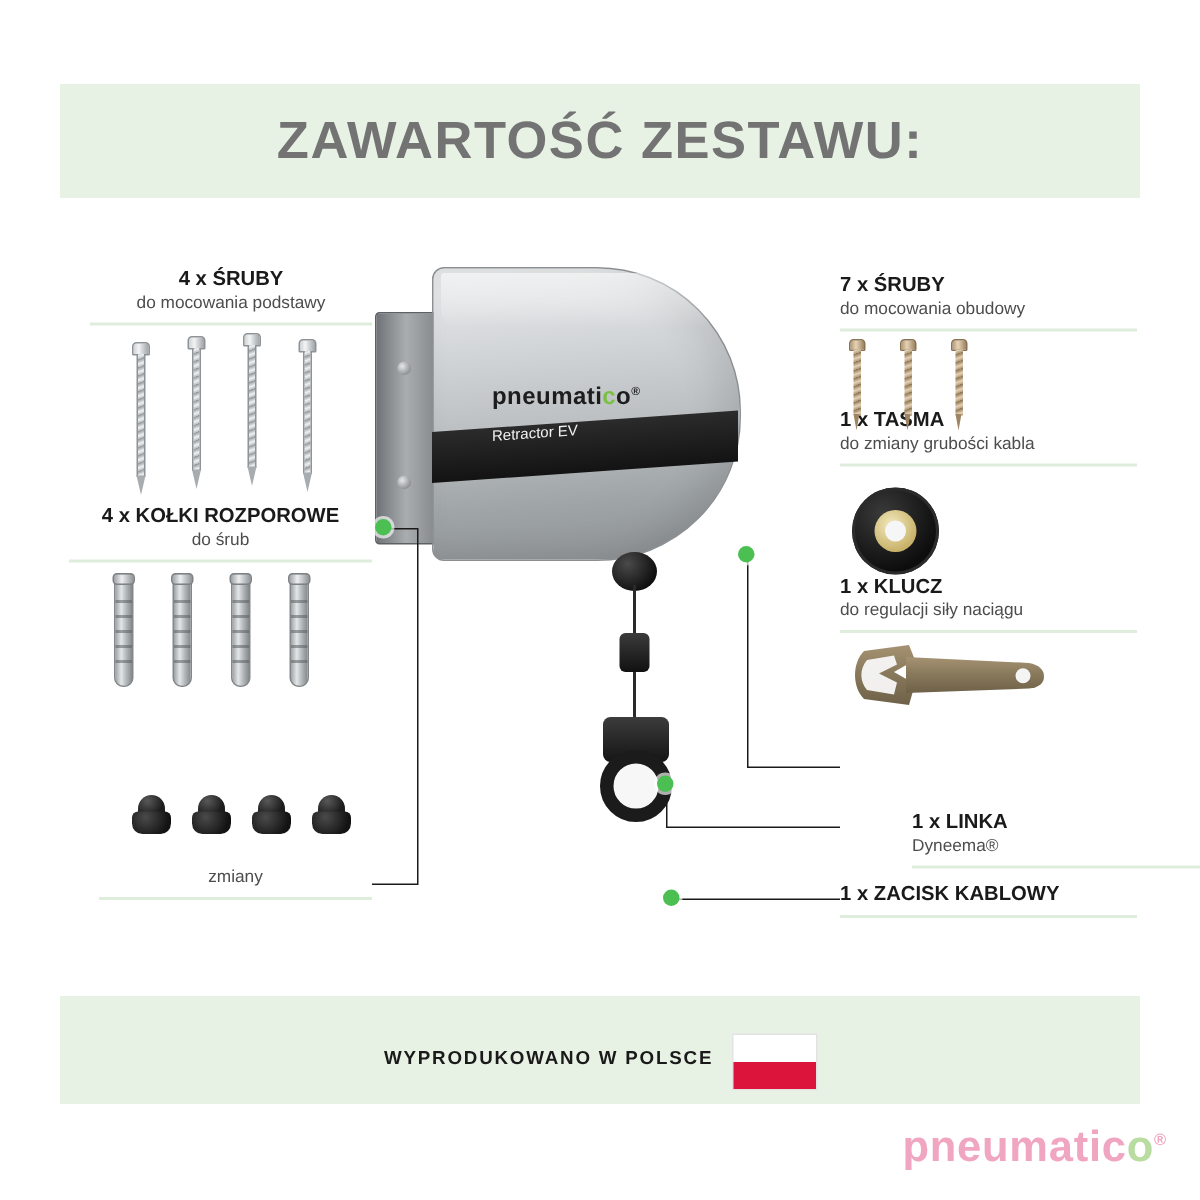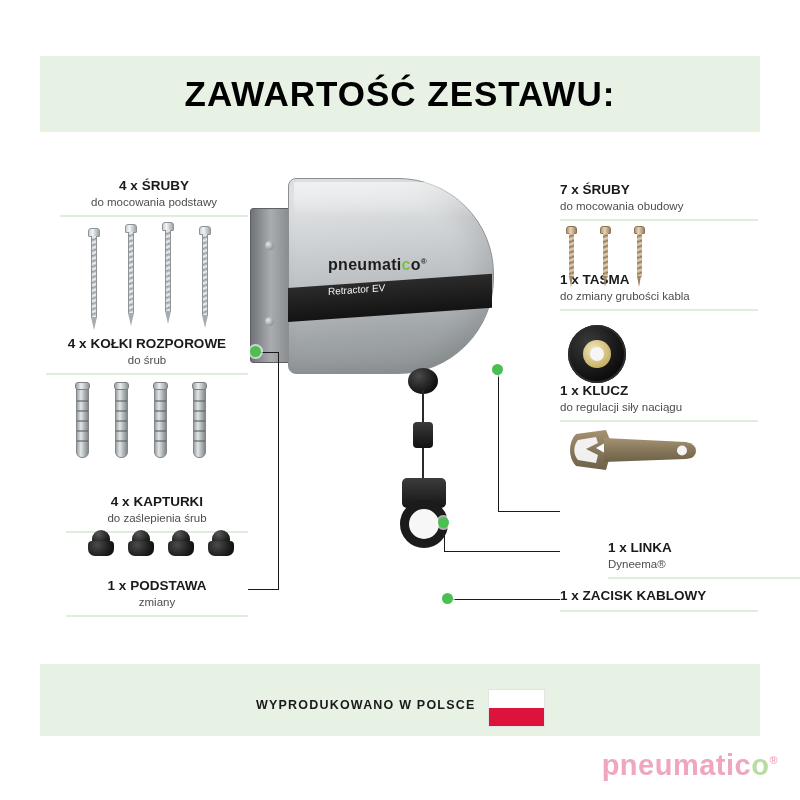--- a/index.html
+++ b/index.html
@@ -13,21 +13,21 @@
   .stage{position:absolute;left:0;top:0;width:800px;height:800px;}
 
   
   .title-band{
     position:absolute;left:40px;top:56px;width:720px;height:76px;
     background:#e7f2e4;
   }
   .title-text{
     position:absolute;left:0;top:0;width:720px;height:76px;
     display:flex;align-items:center;justify-content:center;
-    font-size:35px;font-weight:bold;letter-spacing:1px;color:#000000;
+    font-size:35px;font-weight:bold;letter-spacing:1px;color:#737373;
   }
 
   
   .label-block{position:absolute;}
   .lbl-title{font-size:13.5px;font-weight:bold;color:#1a1a1a;line-height:1.25;}
   .lbl-sub{font-size:11.5px;color:#4d4d4d;line-height:1.3;}
   .underline{height:2px;background:#dfeedc;margin-top:5px;}
   .r-align{text-align:center;}
   .l-align{text-align:left;}
 
@@ -205,28 +205,22 @@
     <div class="lbl-sub">do mocowania podstawy</div>
     <div class="underline"></div>
   </div>
 
   <div class="label-block r-align" style="left:46px;top:336px;width:202px;">
     <div class="lbl-title">4 x KOŁKI ROZPOROWE</div>
     <div class="lbl-sub">do śrub</div>
     <div class="underline"></div>
   </div>
 
-  <div class="label-block r-align" style="left:66px;top:494px;width:182px;">
-    <div class="lbl-title">4 x KAPTURKI</div>
-    <div class="lbl-sub">do zaślepienia śrub</div>
-    <div class="underline"></div>
-  </div>
 
   <div class="label-block r-align" style="left:66px;top:578px;width:182px;">
-    <div class="lbl-title">1 x PODSTAWA</div>
     <div class="lbl-sub">zmiany</div>
     <div class="underline"></div>
   </div>
 
   <div>
     <div class="screw" style="left:88px;top:228px;">
       <div class="head"></div>
         <div class="shaft"></div>
         <div class="tip"></div>
     </div>

